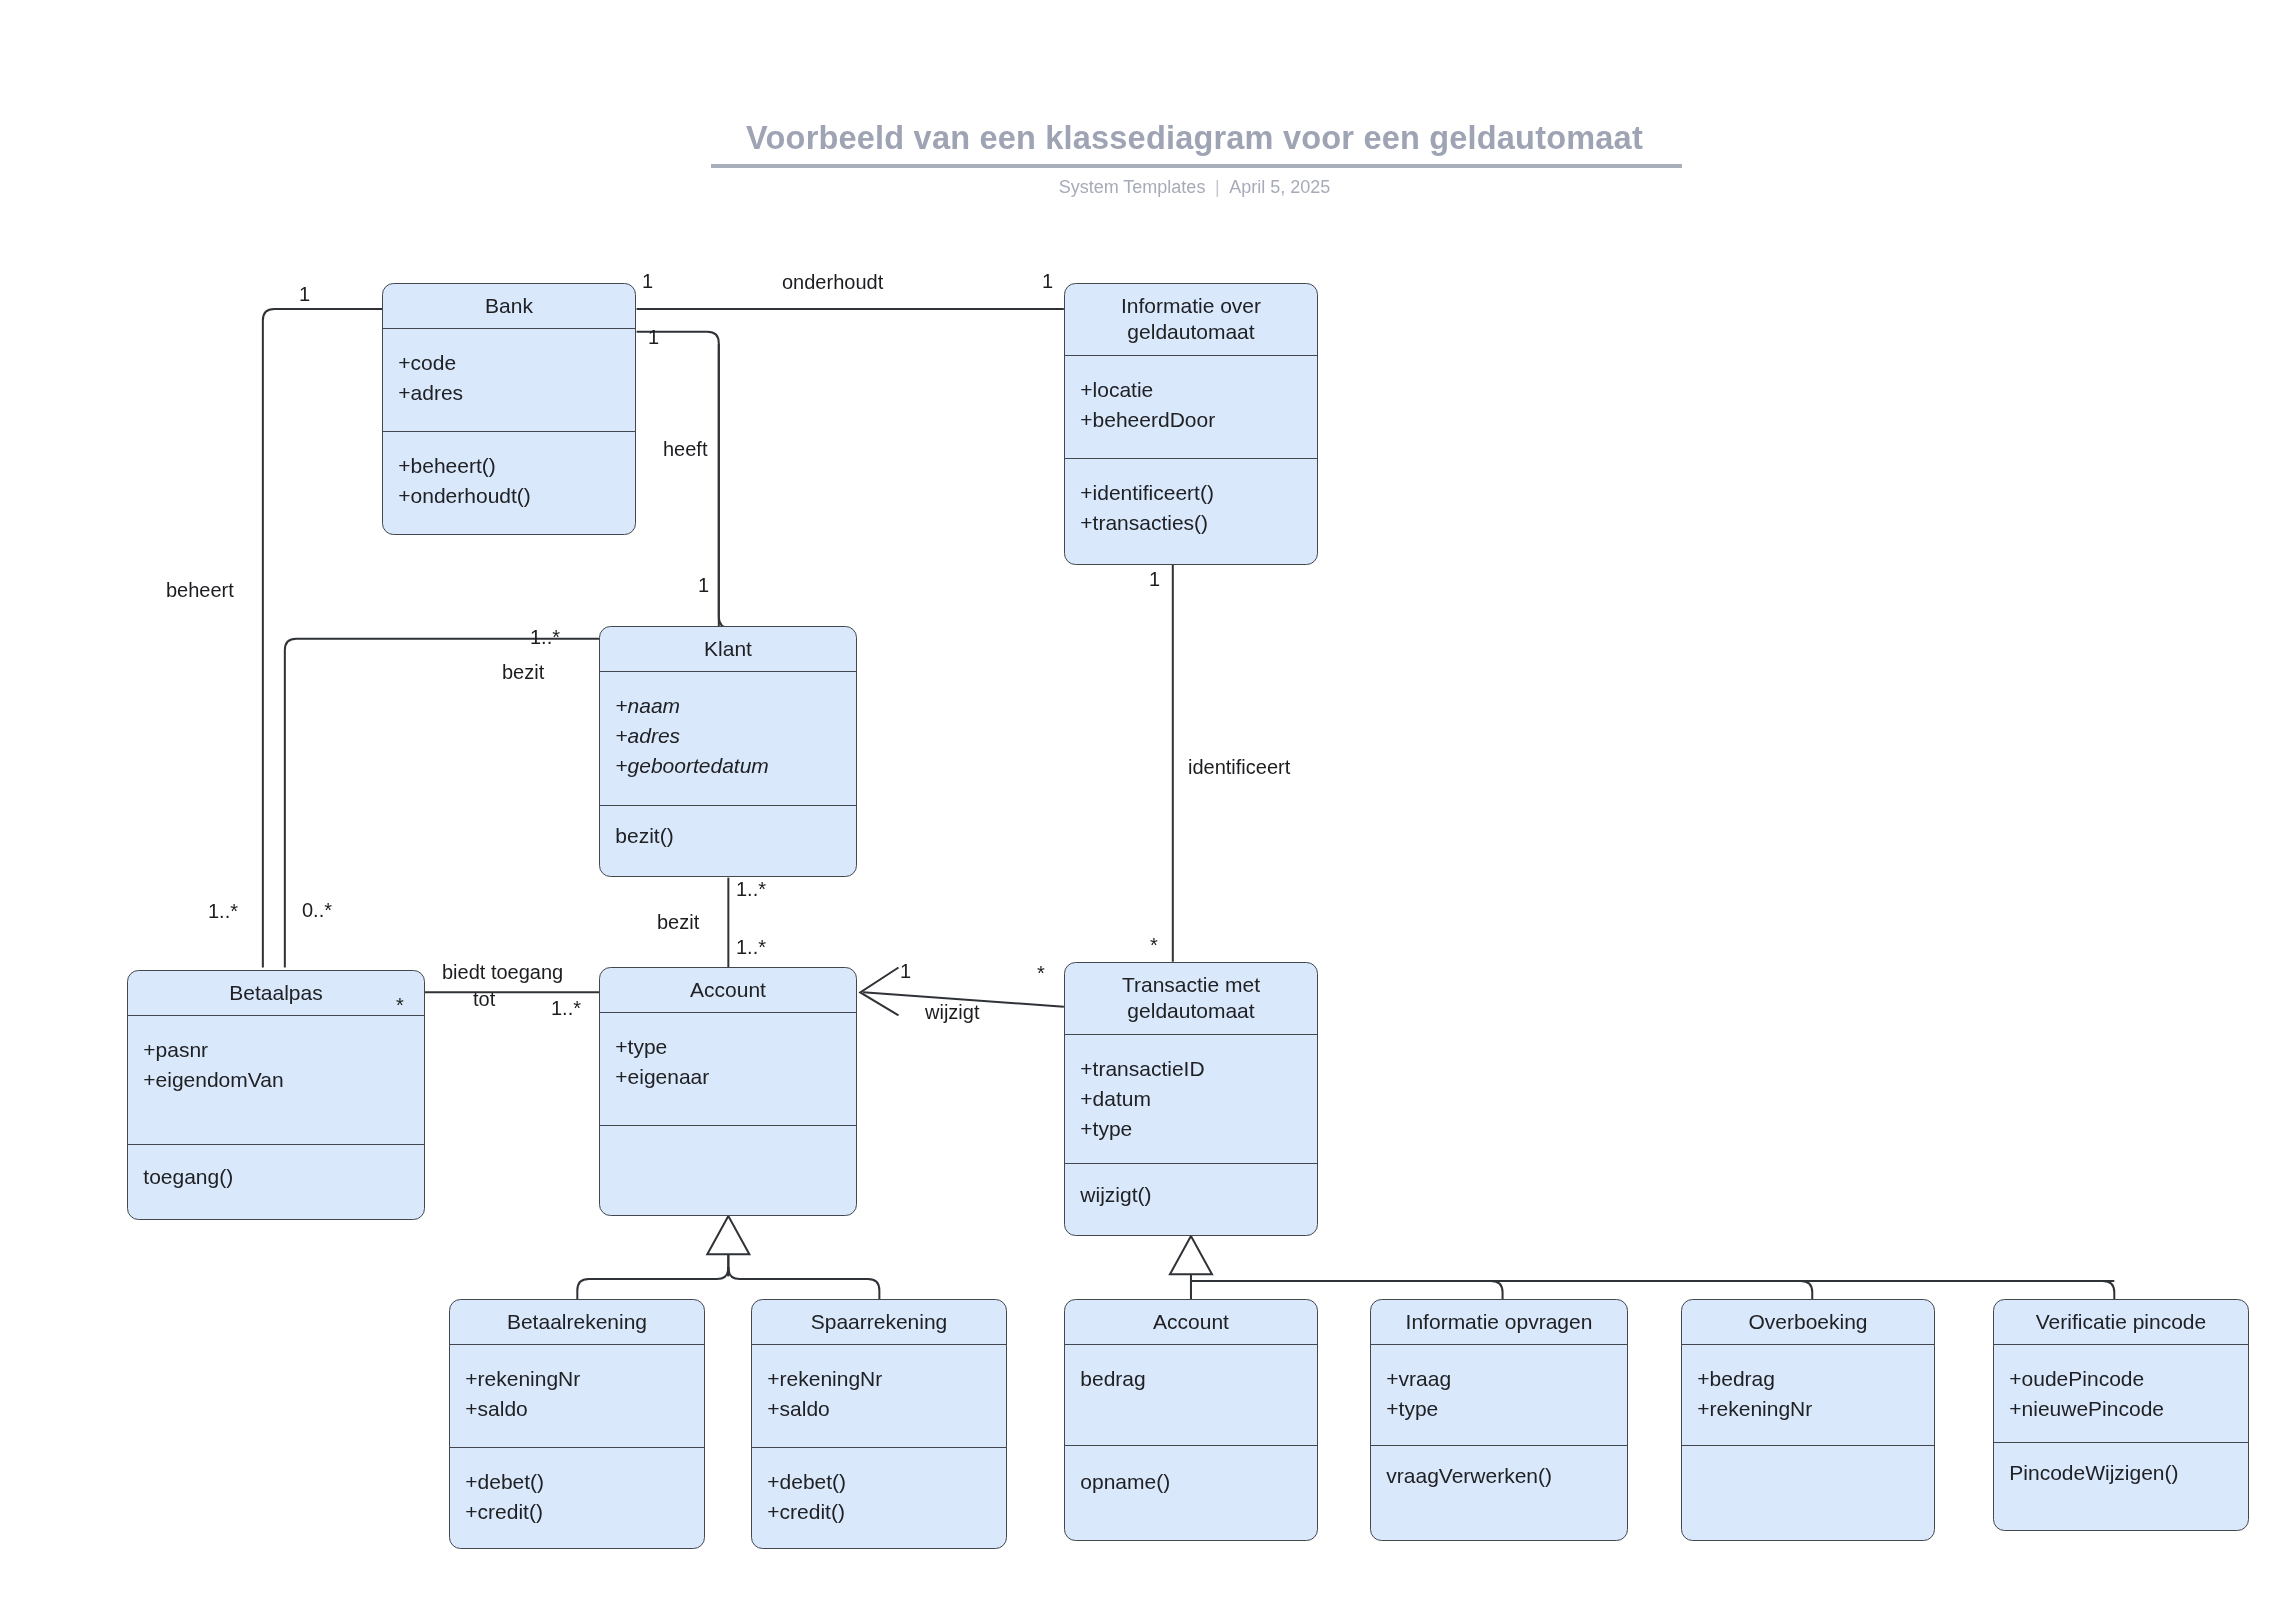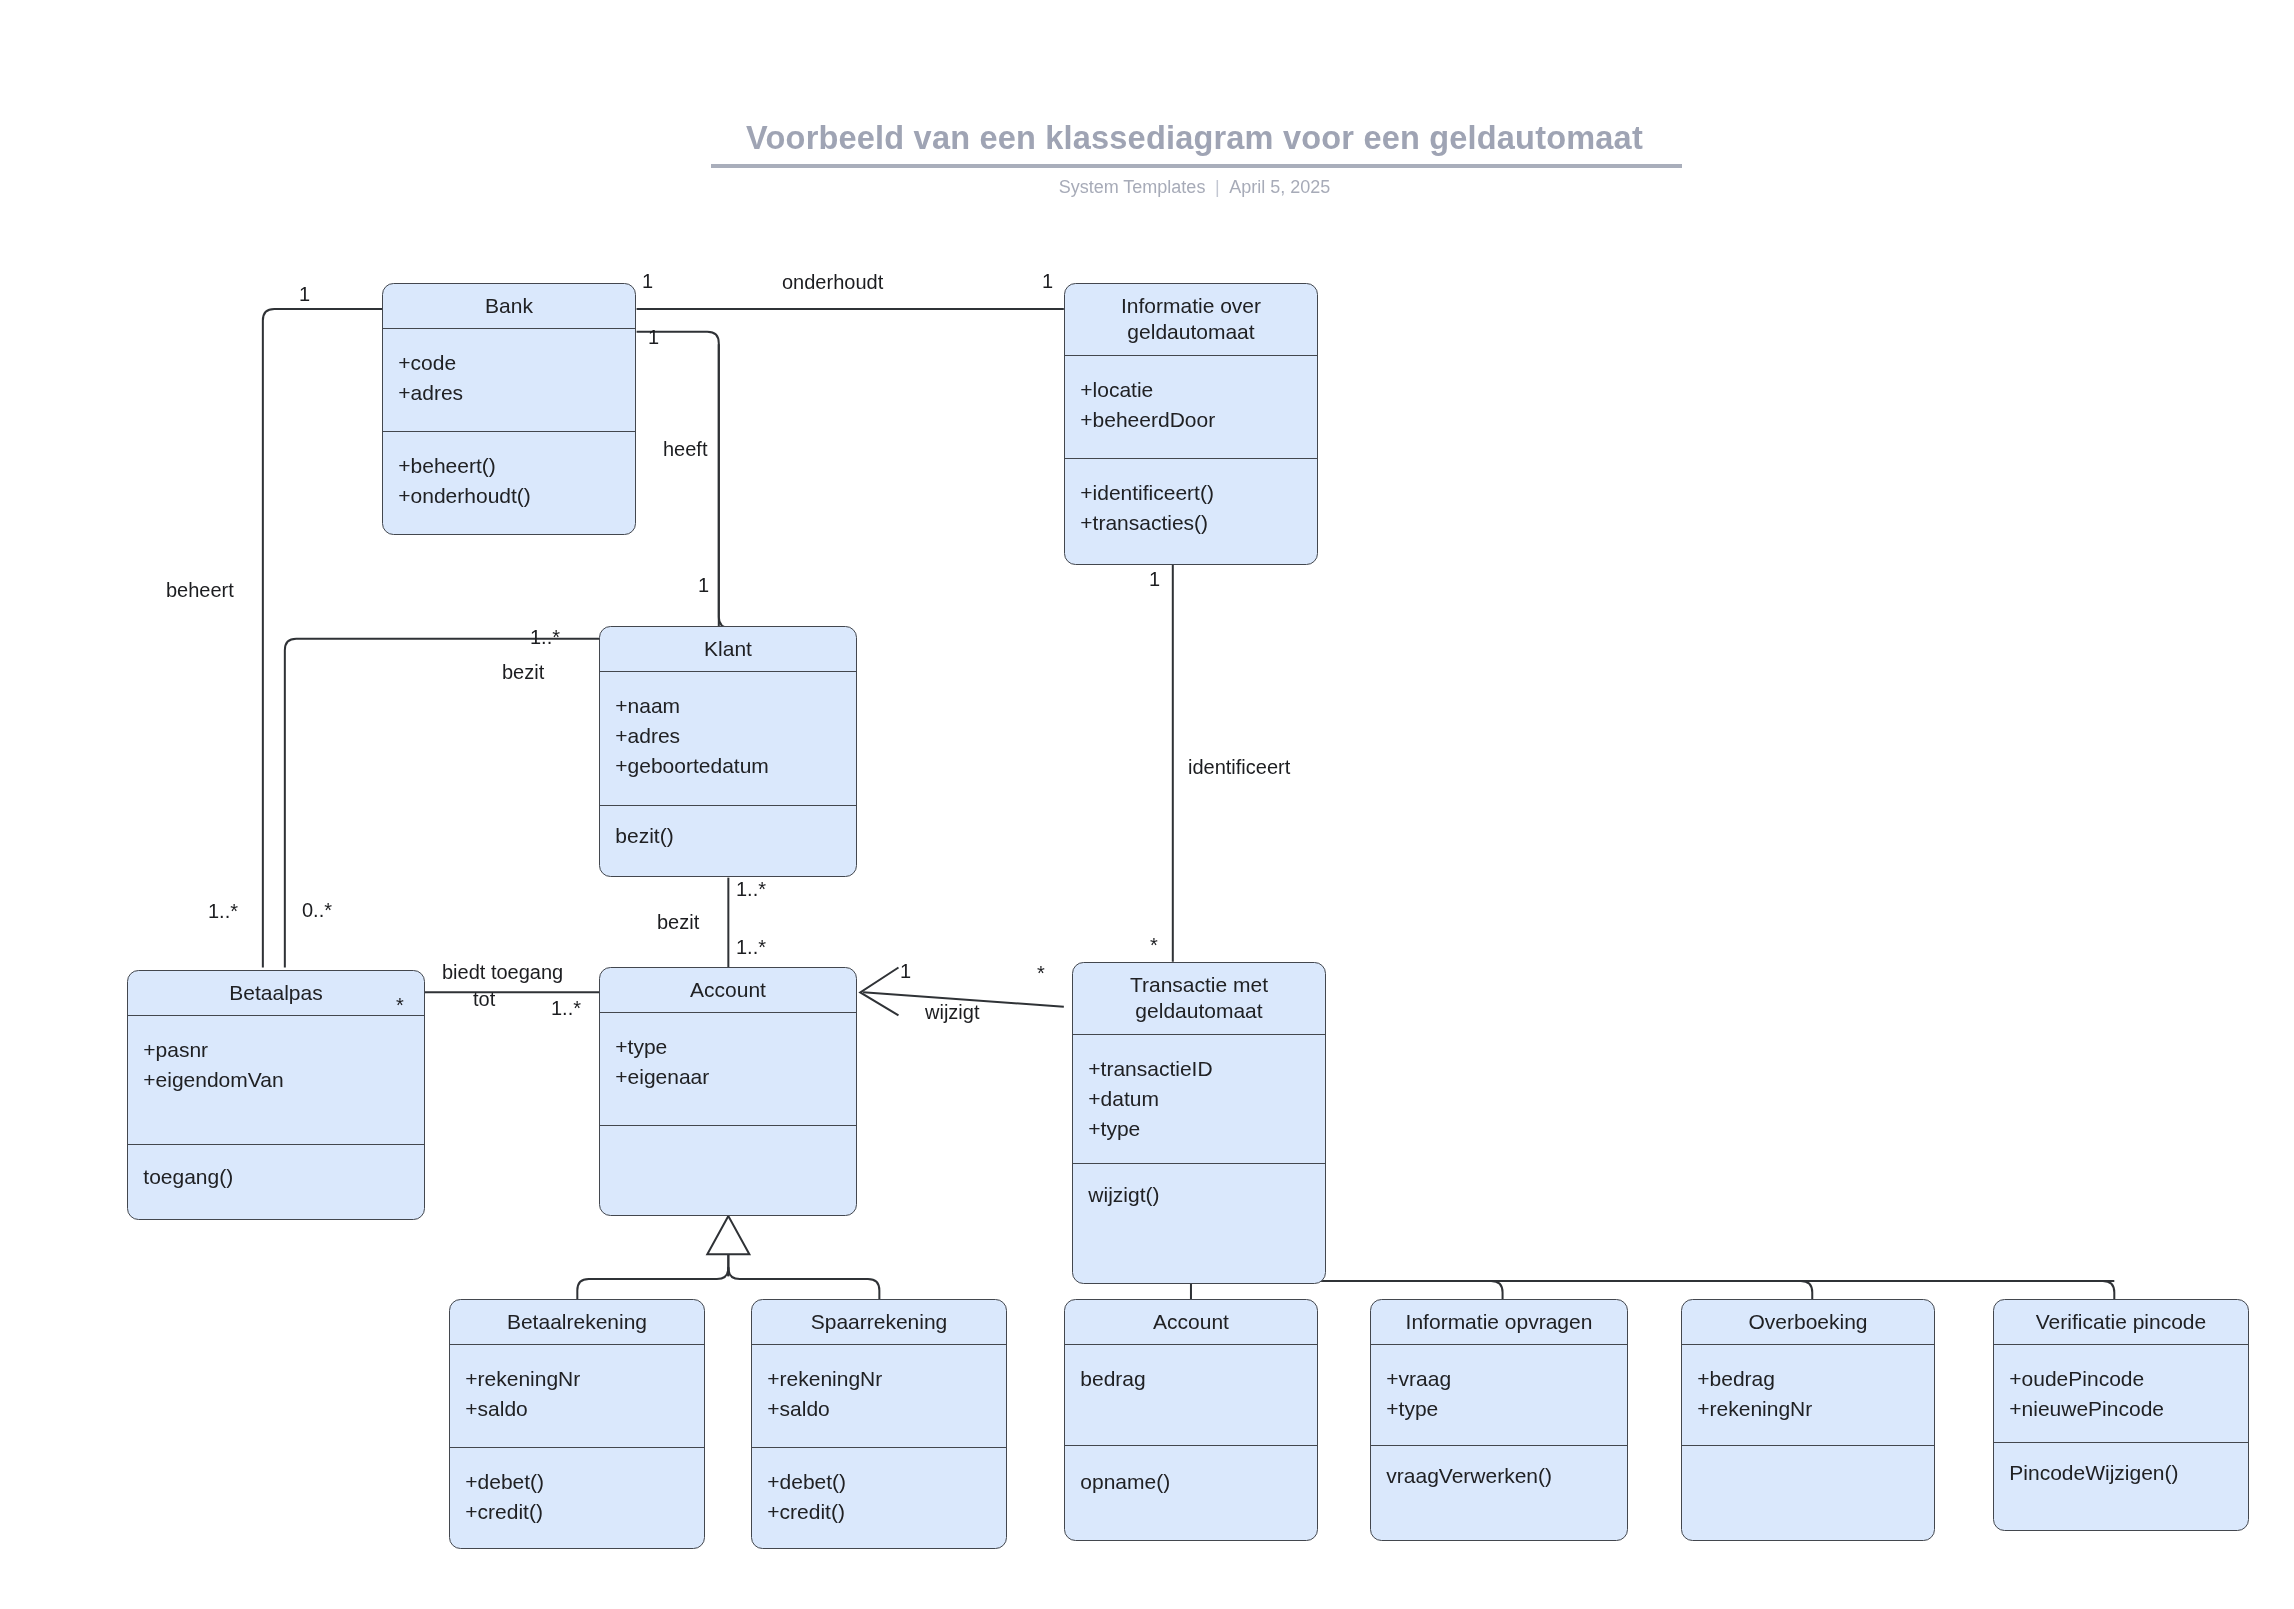--- a/index.html
+++ b/index.html
@@ -135,21 +135,21 @@
       <div class="row">+beheerdDoor</div>
     </div>
     <div class="uml-sec last">
       <div class="row">+identificeert()</div>
       <div class="row">+transacties()</div>
     </div>
   </div>
 
   <div class="umlbox" style="left:599px;top:626px;width:258px;height:251px;">
     <div class="uml-name">Klant</div>
-    <div class="uml-sec" style="height:134px;">
+    <div class="uml-sec" style="height:134px;font-style:italic;">
       <div class="row">+naam</div>
       <div class="row">+adres</div>
       <div class="row">+geboortedatum</div>
     </div>
     <div class="uml-sec last" style="padding-top:15.3px;">
       <div class="row">bezit()</div>
     </div>
   </div>
 
   <div class="umlbox" style="left:127px;top:970px;width:298px;height:250px;">
@@ -165,21 +165,21 @@
 
   <div class="umlbox" style="left:599px;top:967px;width:258px;height:249px;">
     <div class="uml-name">Account</div>
     <div class="uml-sec" style="height:113px;">
       <div class="row">+type</div>
       <div class="row">+eigenaar</div>
     </div>
     <div class="uml-sec last"></div>
   </div>
 
-  <div class="umlbox" style="left:1064px;top:962px;width:254px;height:322px;margin-left:8px;">
+  <div class="umlbox" style="left:1064px;top:962px;width:254px;height:274px;">
     <div class="uml-name">Transactie met
 geldautomaat</div>
     <div class="uml-sec" style="height:129px;">
       <div class="row">+transactieID</div>
       <div class="row">+datum</div>
       <div class="row">+type</div>
     </div>
     <div class="uml-sec last" style="padding-top:16.3px;">
       <div class="row">wijzigt()</div>
     </div>

